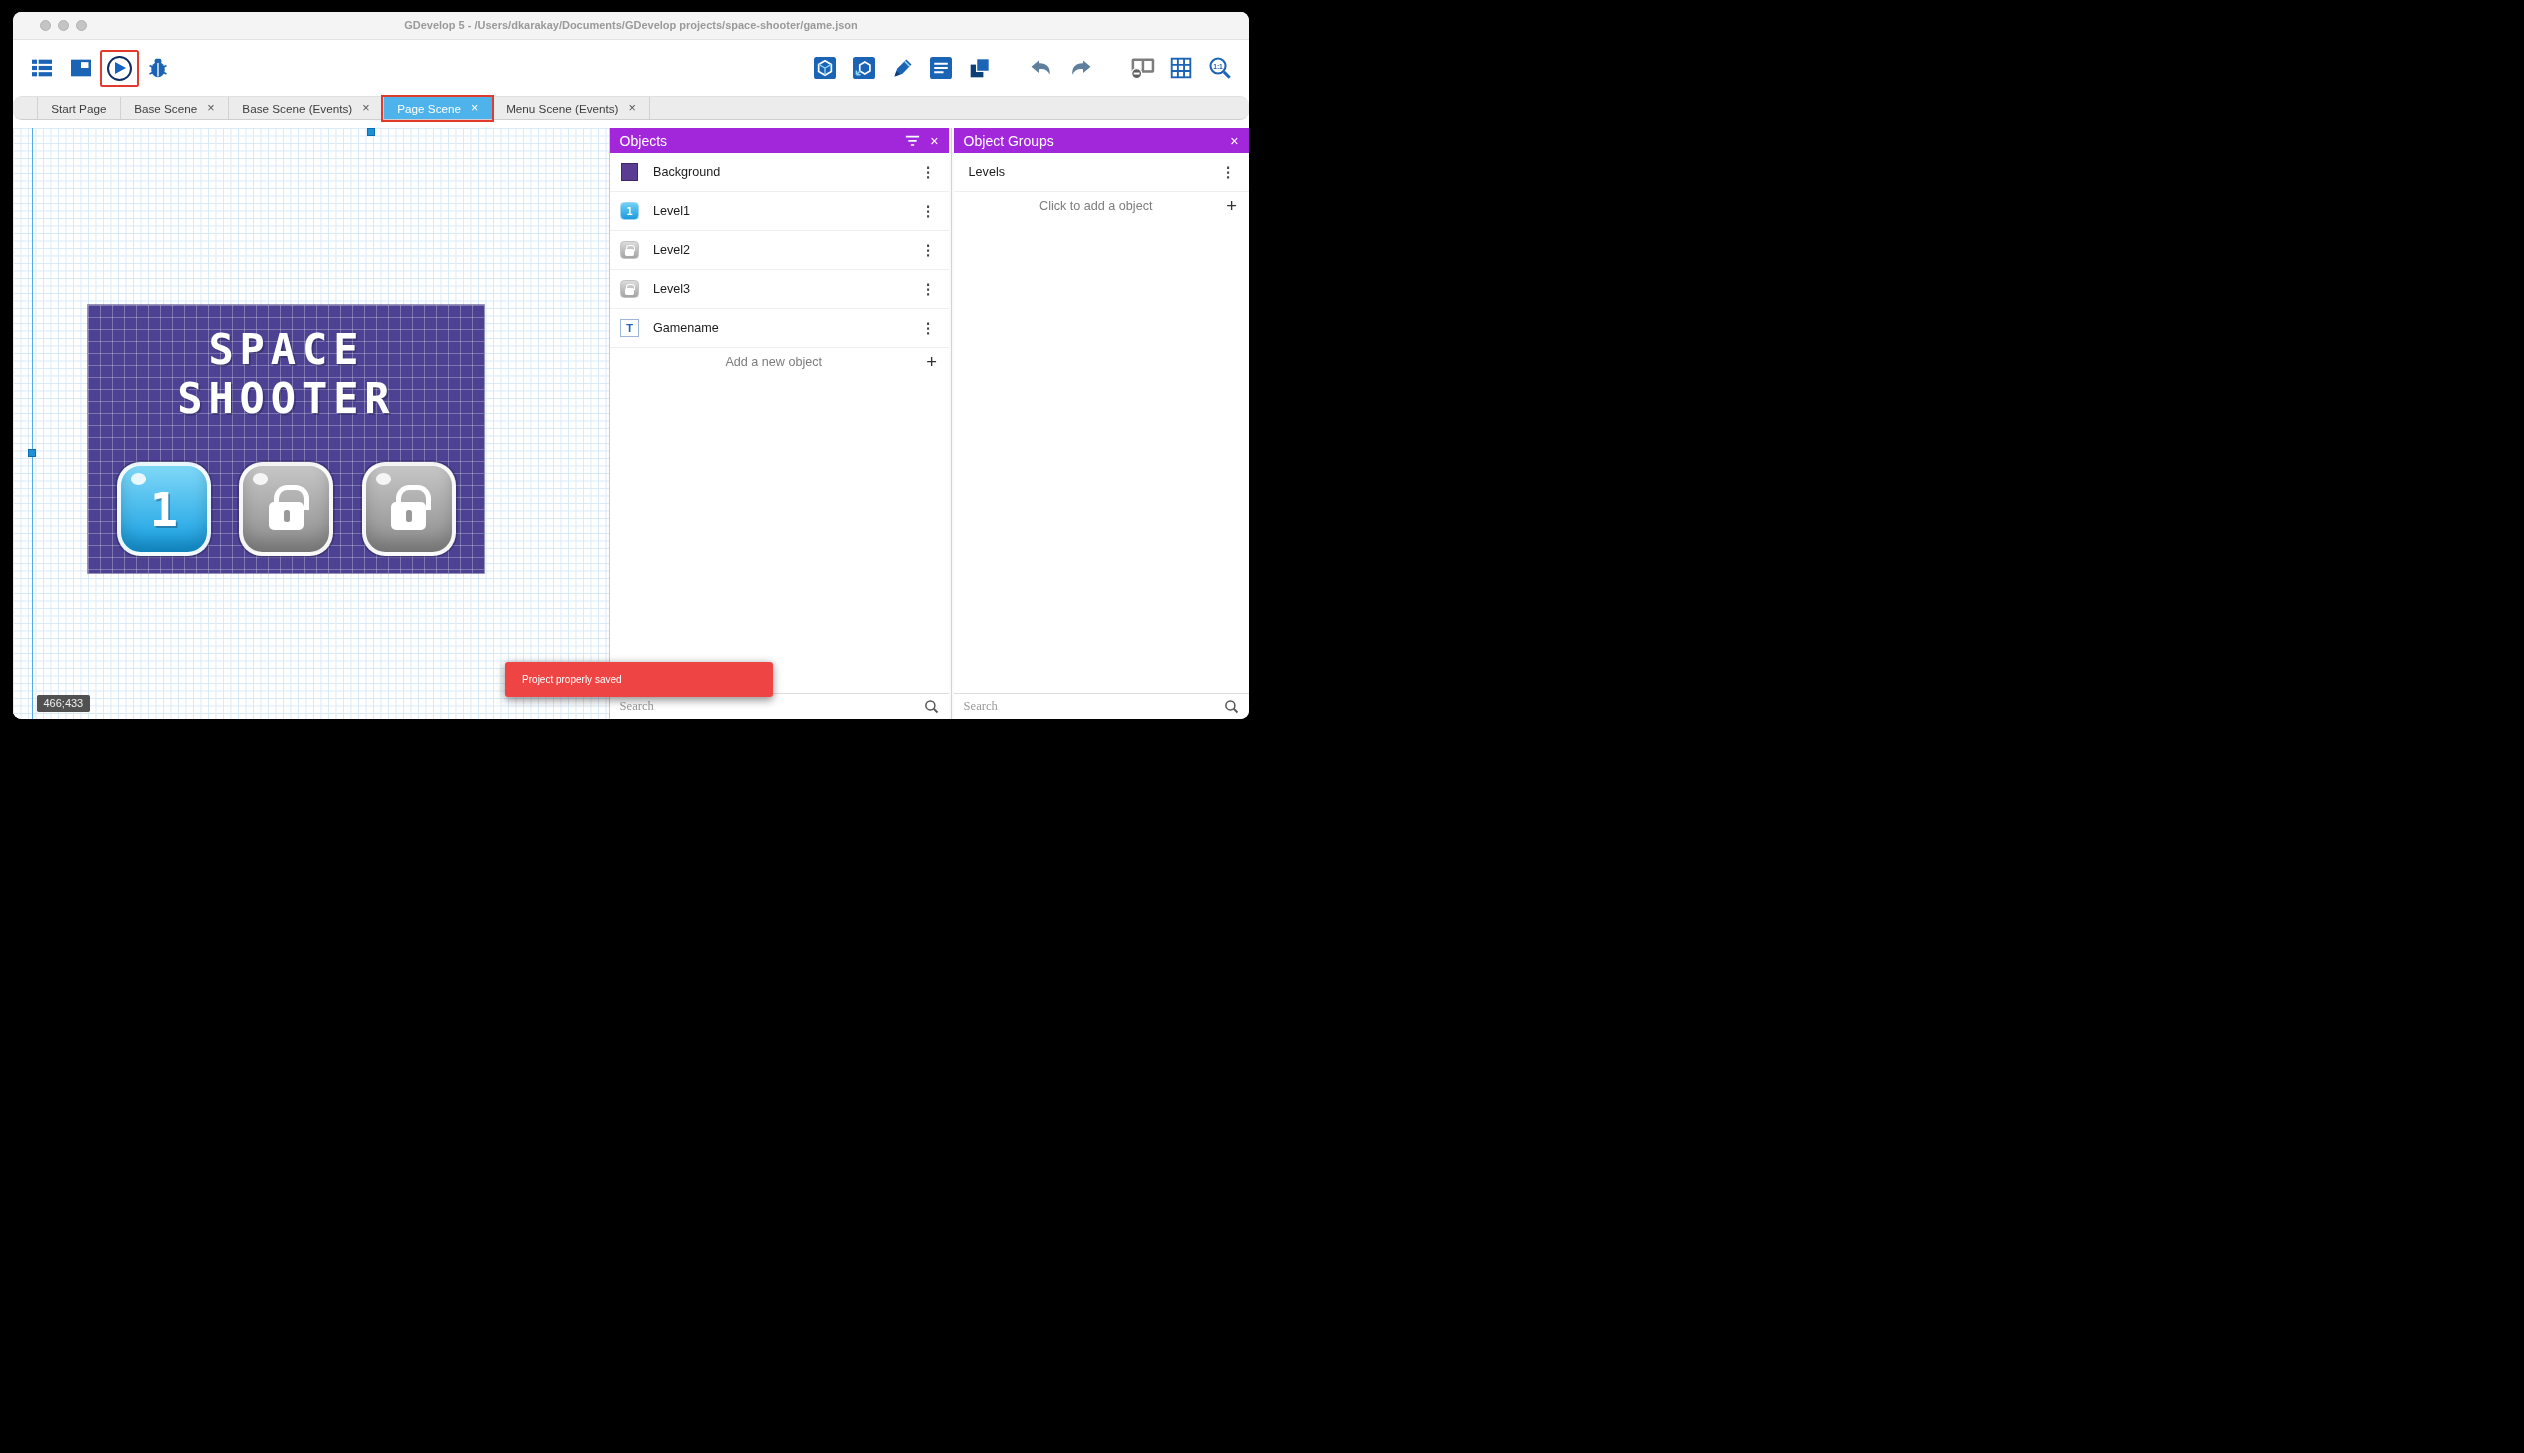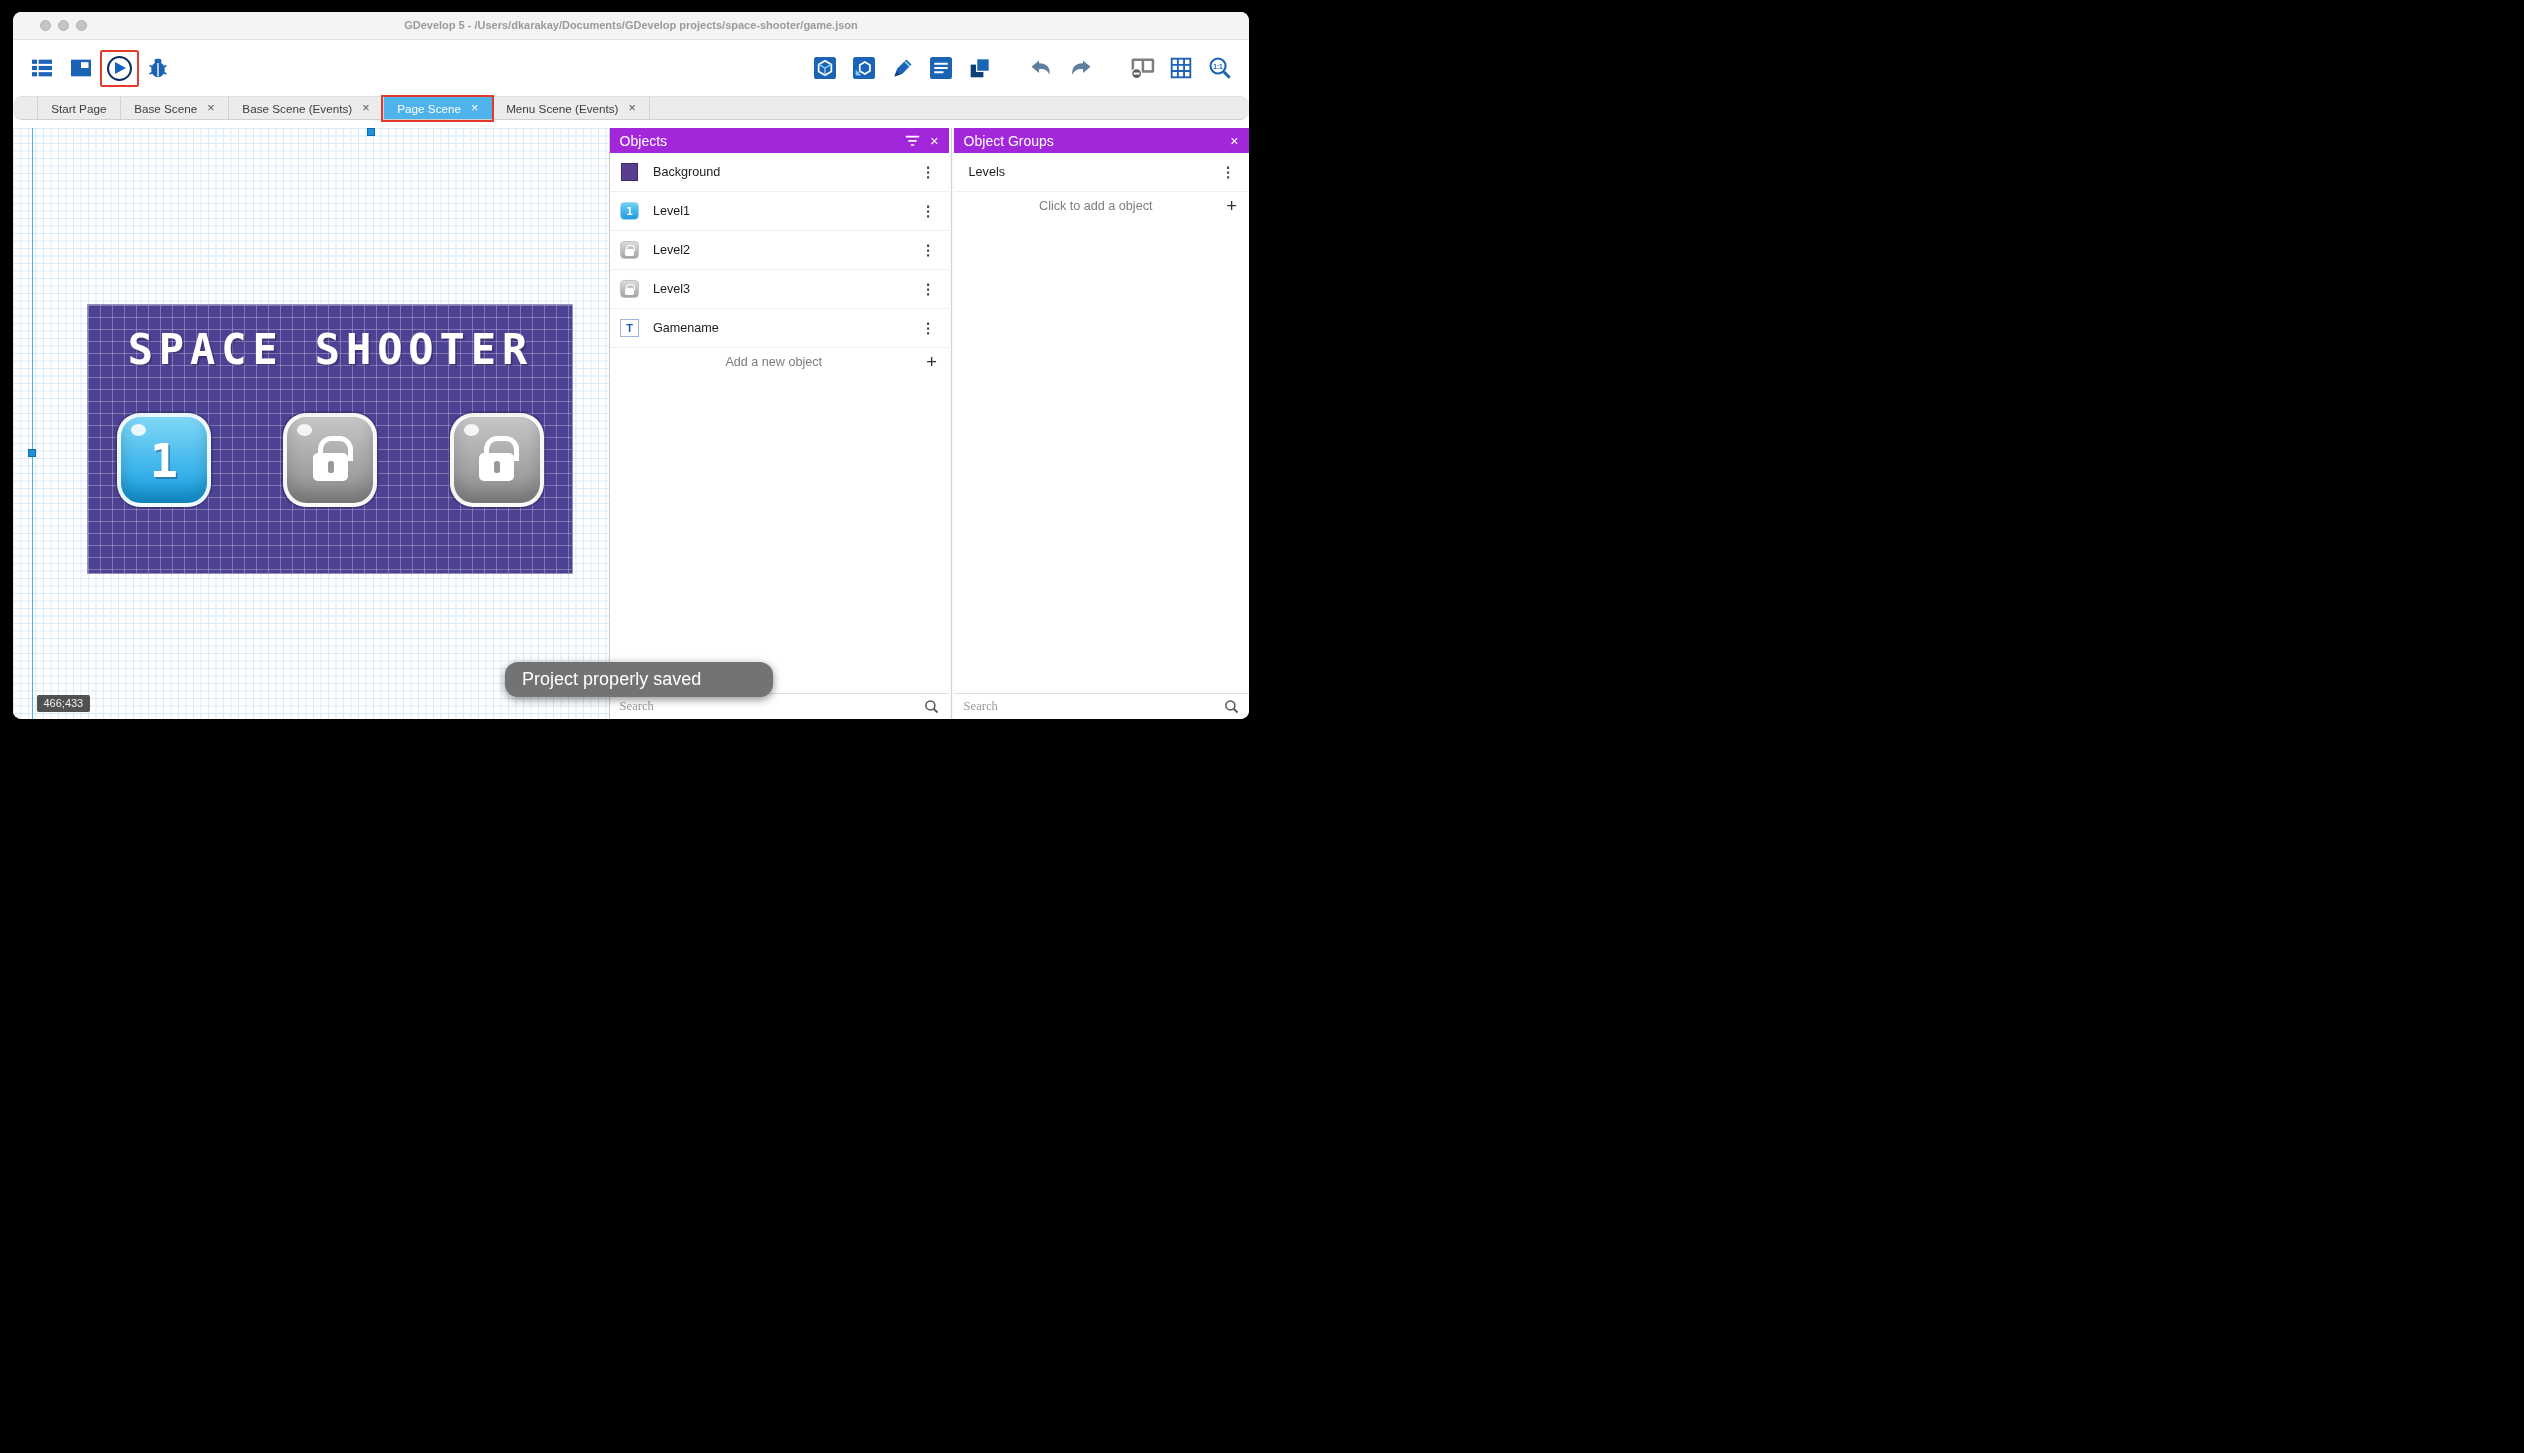--- a/index.html
+++ b/index.html
@@ -45,21 +45,21 @@
   .canvas { position:relative; flex:1; overflow:hidden; background:#fff;
             background-image:linear-gradient(#d8e9f8 0.8px, transparent 0.8px),
                              linear-gradient(90deg,#d8e9f8 0.8px, transparent 0.8px);
             background-size:7.5px 7.5px; }
   .scene-bounds { position:absolute; left:18.4px; top:-1.7px; width:680px; height:1172px;
                   border:1.7px solid #53ace6; pointer-events:none; }
   .handle { position:absolute; width:7.5px; height:7.5px; background:#1e90d6; border:0.8px solid #0d6db1; z-index:4; }
   .handle.top { left:354px; top:0px; }
   .handle.left { left:15px; top:321px; }
 
-  .scene-preview { position:absolute; left:75px; top:177px; width:484px; height:268px;
+  .scene-preview { position:absolute; left:75px; top:177px; width:396px; height:268px;
                    background:#4c4192;
                    background-image:linear-gradient(rgba(255,255,255,.28) 0.8px, transparent 0.8px),
                                     linear-gradient(90deg, rgba(255,255,255,.28) 0.8px, transparent 0.8px);
                    background-size:12px 12px;
                    box-shadow:0 0 0 0.8px rgba(60,50,120,.65); }
   .scene-title { margin-top:20px; text-align:center; color:#fff;
                  font-family:"DejaVu Sans Mono", monospace; font-weight:bold;
                  font-size:42px; letter-spacing:5.9px; text-shadow:1.7px 1.7px 0 rgba(30,25,70,.35); }
   .level-row { display:flex; justify-content:space-between; padding:0 28.5px; margin-top:39px; }
   .lvl-btn { position:relative; width:94px; height:94px; border-radius:23.4px;
@@ -75,22 +75,22 @@
   .lock { position:relative; width:35px; height:28.5px; background:#fff; border-radius:5px; margin-top:13.4px; }
   .lock::before { content:""; position:absolute; top:-16.7px; left:5px; width:25px; height:20px;
                   border:5.9px solid #fff; border-bottom:none; border-radius:13.4px 13.4px 0 0; }
   .lock::after { content:""; position:absolute; left:15px; top:8.4px; width:5.9px; height:11.7px;
                  background:#999; border-radius:2.5px; }
 
   .coords { position:absolute; left:23.4px; bottom:6.7px; background:rgba(66,66,66,.92); color:#f0f0f0;
             font-size:11px; padding:2.5px 6.7px; border-radius:1.7px; z-index:6; }
 
   .toast { position:absolute; left:492px; bottom:22px; min-width:268px; height:35px; z-index:60;
-           background:#737373; color:#fff; font-size:18px; display:flex; align-items:center;
-           padding:0 16.7px; border-radius:13px; box-shadow:0 2.5px 8.4px rgba(0,0,0,.45); }
+           background:#ef4444; color:#fff; font-size:10px; display:flex; align-items:center;
+           padding:0 16.7px; border-radius:3px; box-shadow:0 2.5px 8.4px rgba(0,0,0,.45); }
 
   
   .panel { display:flex; flex-direction:column; background:#fff; min-height:0; }
   .panel.objects { width:340px; border-left:0.8px solid #c9c9c9; }
   .panel.groups { width:295px; }
   .panel-divider { width:5px; background:linear-gradient(#c9c9c9,#c9c9c9) 50% 0/0.8px 100% no-repeat, #fafafa; cursor:col-resize; }
 
   .panel-header { height:25px; background:#a226da; color:#fff; display:flex; align-items:center;
                   padding:0 10px; flex:0 0 auto; }
   .panel-title { font-size:14px; flex:1; }

